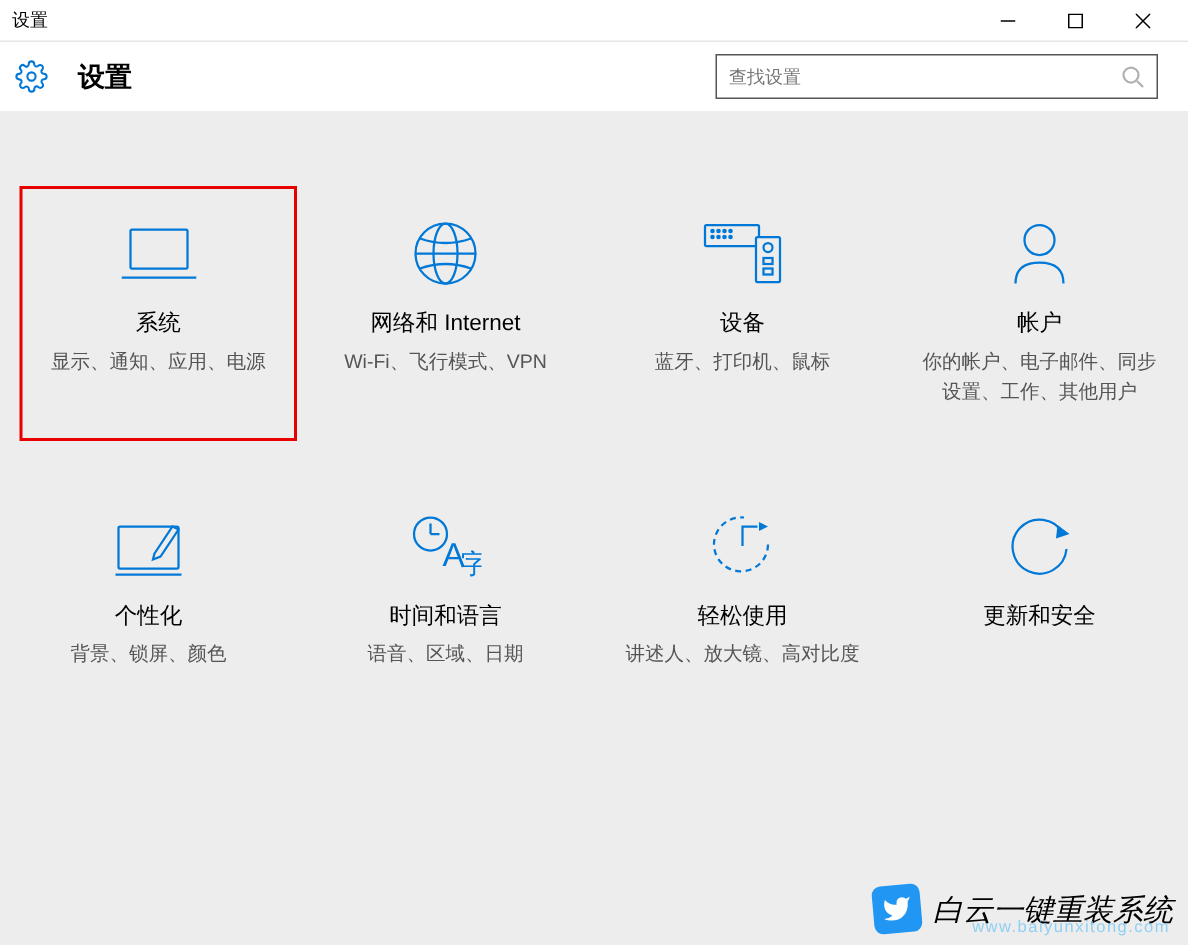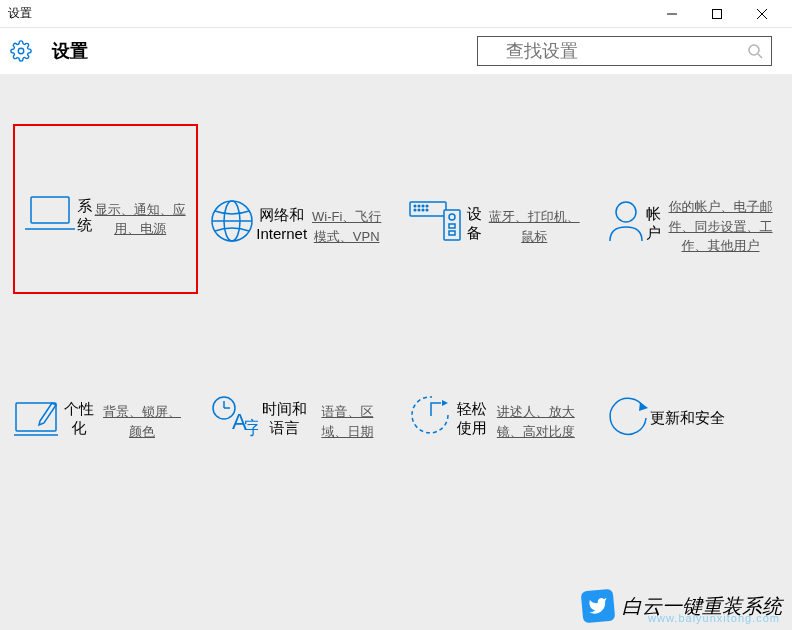--- a/index.html
+++ b/index.html
@@ -60,45 +60,44 @@
       border: 1px solid #555;
       display: flex;
       align-items: center;
       padding: 0 8px;
       background: #fff;
     }
     .search-input {
       flex: 1;
       border: none;
       outline: none;
-      font-size: 18px;
+      font-size: 12px;
       color: #666;
       background: transparent;
-      margin-left: 20px;
     }
     .search-icon {
       width: 16px;
       height: 16px;
       opacity: 0.5;
     }
     .content {
       background: #ededed;
       height: calc(100% - 74px);
       padding: 40px 0 0 0;
       position: relative;
     }
     .settings-grid {
       display: grid;
       grid-template-columns: repeat(4, 198px);
       grid-template-rows: repeat(3, 195px);
       gap: 0;
     }
     .settings-item {
       display: flex;
-      flex-direction: row;
+      flex-direction: column;
       align-items: center;
       padding: 30px 12px 0 12px;
       cursor: pointer;
       text-align: center;
     }
     .settings-item.highlighted {
       outline: 2px solid #e80000;
       outline-offset: -2px;
       margin: 10px 0 0 13px;
       padding: 20px 12px 0 12px;
@@ -115,21 +114,20 @@
     .item-title {
       font-size: 15px;
       color: #000;
       margin-bottom: 6px;
     }
     .item-desc {
       font-size: 13px;
       color: #555;
       line-height: 1.5;
       max-width: 160px;
-      text-decoration: underline;
     }
     .watermark {
       position: absolute;
       bottom: 8px;
       right: 10px;
       font-size: 20px;
       color: #000000;
       font-weight: 500;
       font-style: italic;
       display: flex;

